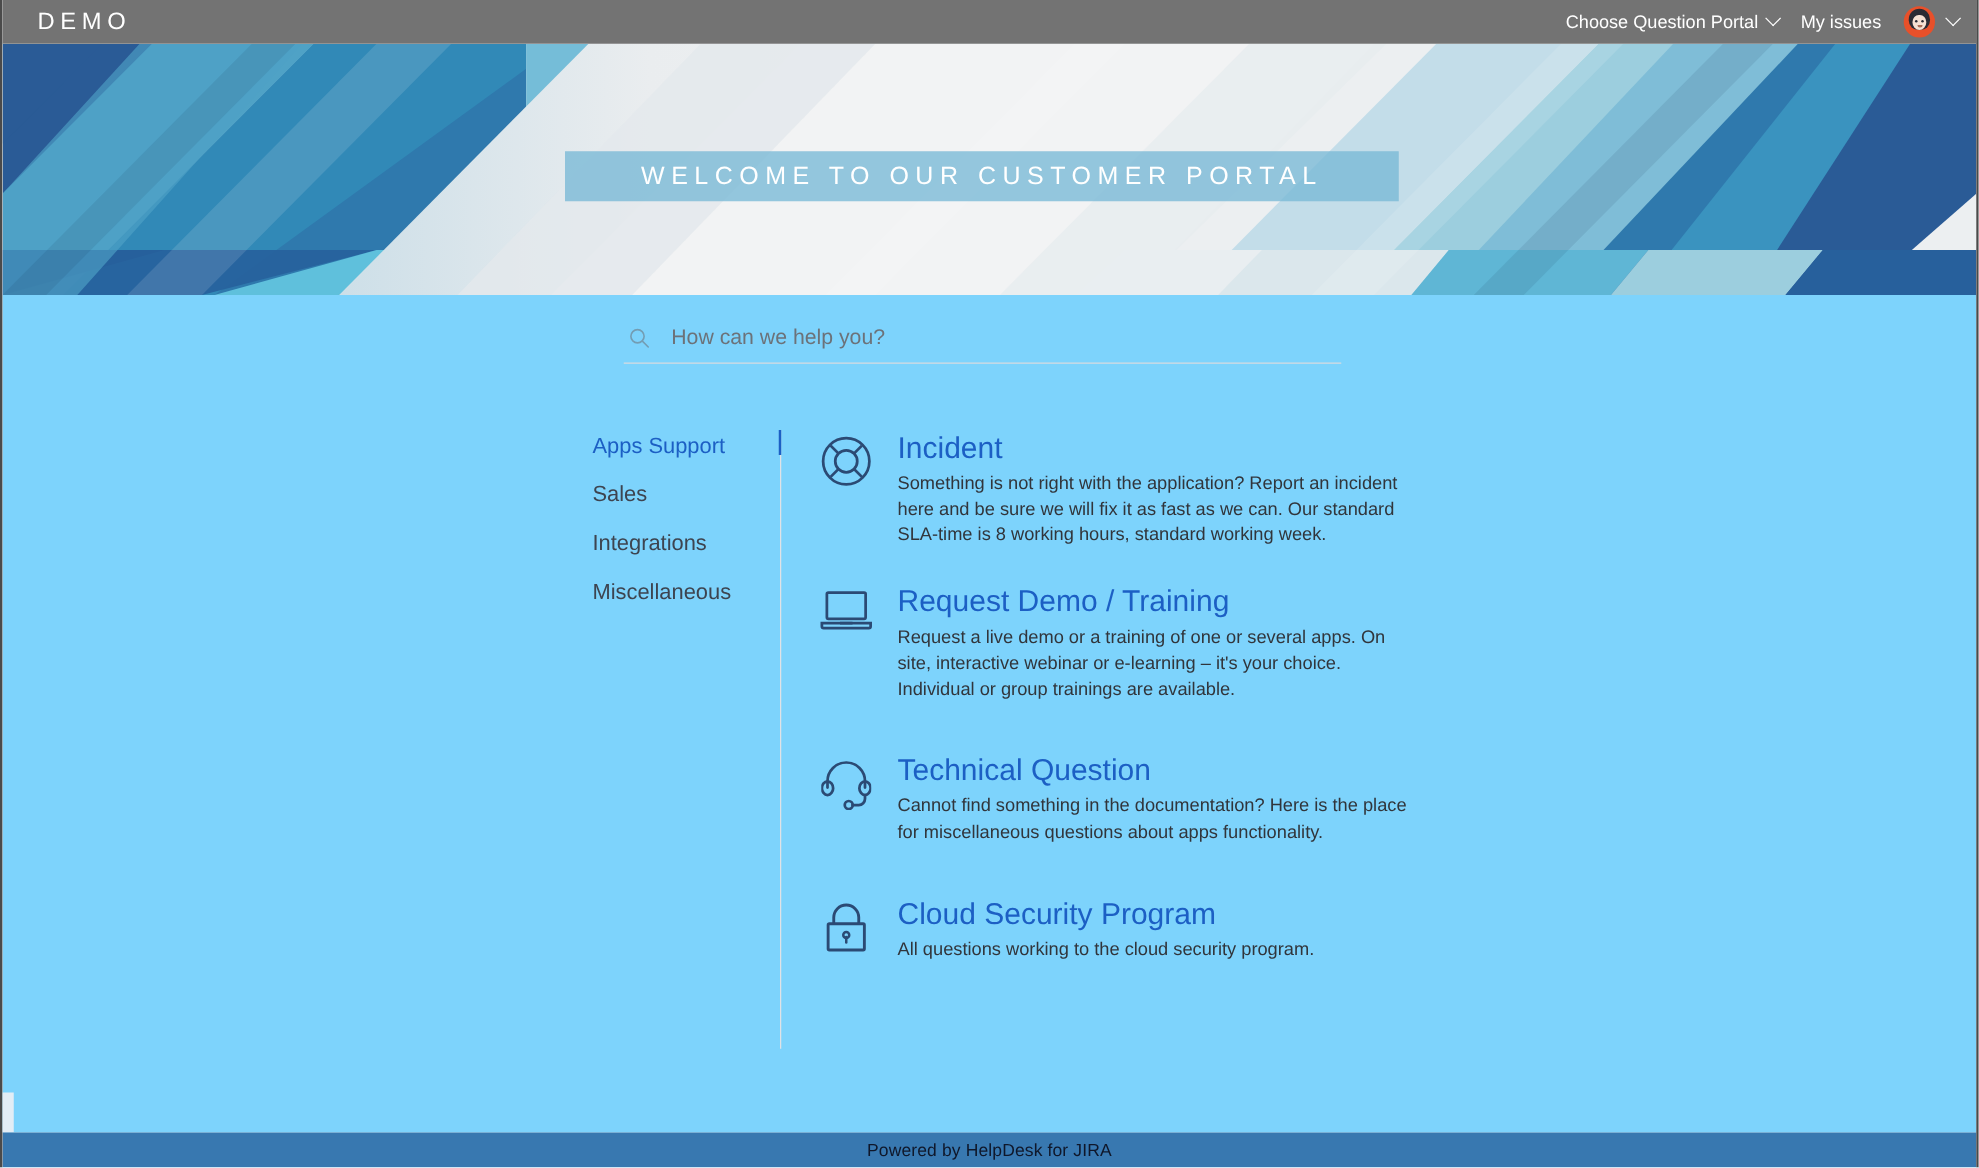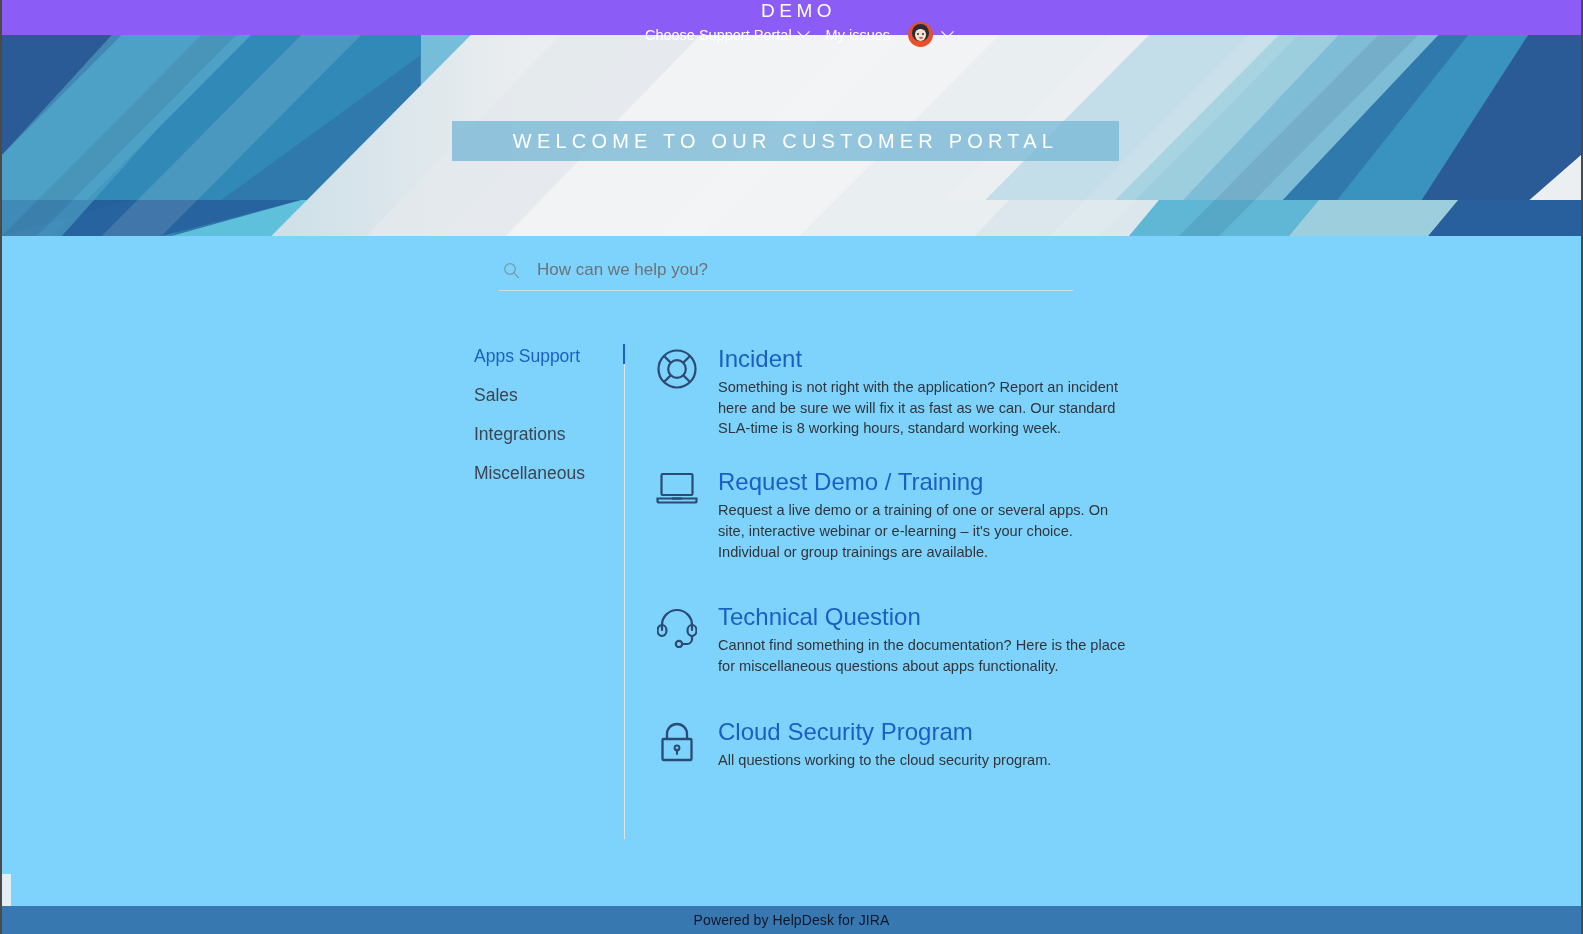--- a/index.html
+++ b/index.html
@@ -20,27 +20,26 @@
     border-left: 2px solid #4a4a4a;
     border-right: 2px solid #4a4a4a;
     overflow: hidden;
   }
 
   
   #topbar {
     position: absolute;
     top: 0; left: 0; right: 0;
     height: 35px;
-    background: #8b5cf6;
+    background: #737373;
     display: flex;
     align-items: center;
     justify-content: space-between;
     padding: 0 14px 0 28px;
     z-index: 20;
-    flex-direction: column;
   }
   #brand {
     color: #ffffff;
     font-size: 19px;
     letter-spacing: 4.5px;
     font-weight: 400;
   }
   #topnav-right {
     display: flex;
     align-items: center;
@@ -261,21 +260,21 @@
 </style>
 </head>
 <body>
 
 <div id="window">
 
   <div id="topbar">
     <div id="brand">DEMO</div>
     <div id="topnav-right">
       <div class="topnav-item">
-        <span>Choose Support Portal</span>
+        <span>Choose Question Portal</span>
         <span class="chev"></span>
       </div>
       <div class="topnav-item">
         <span>My issues</span>
       </div>
       <div id="avatar-group">
         <span class="avatar">
           <span class="hair"></span>
           <span class="face"></span>
           <span class="eye l"></span>

